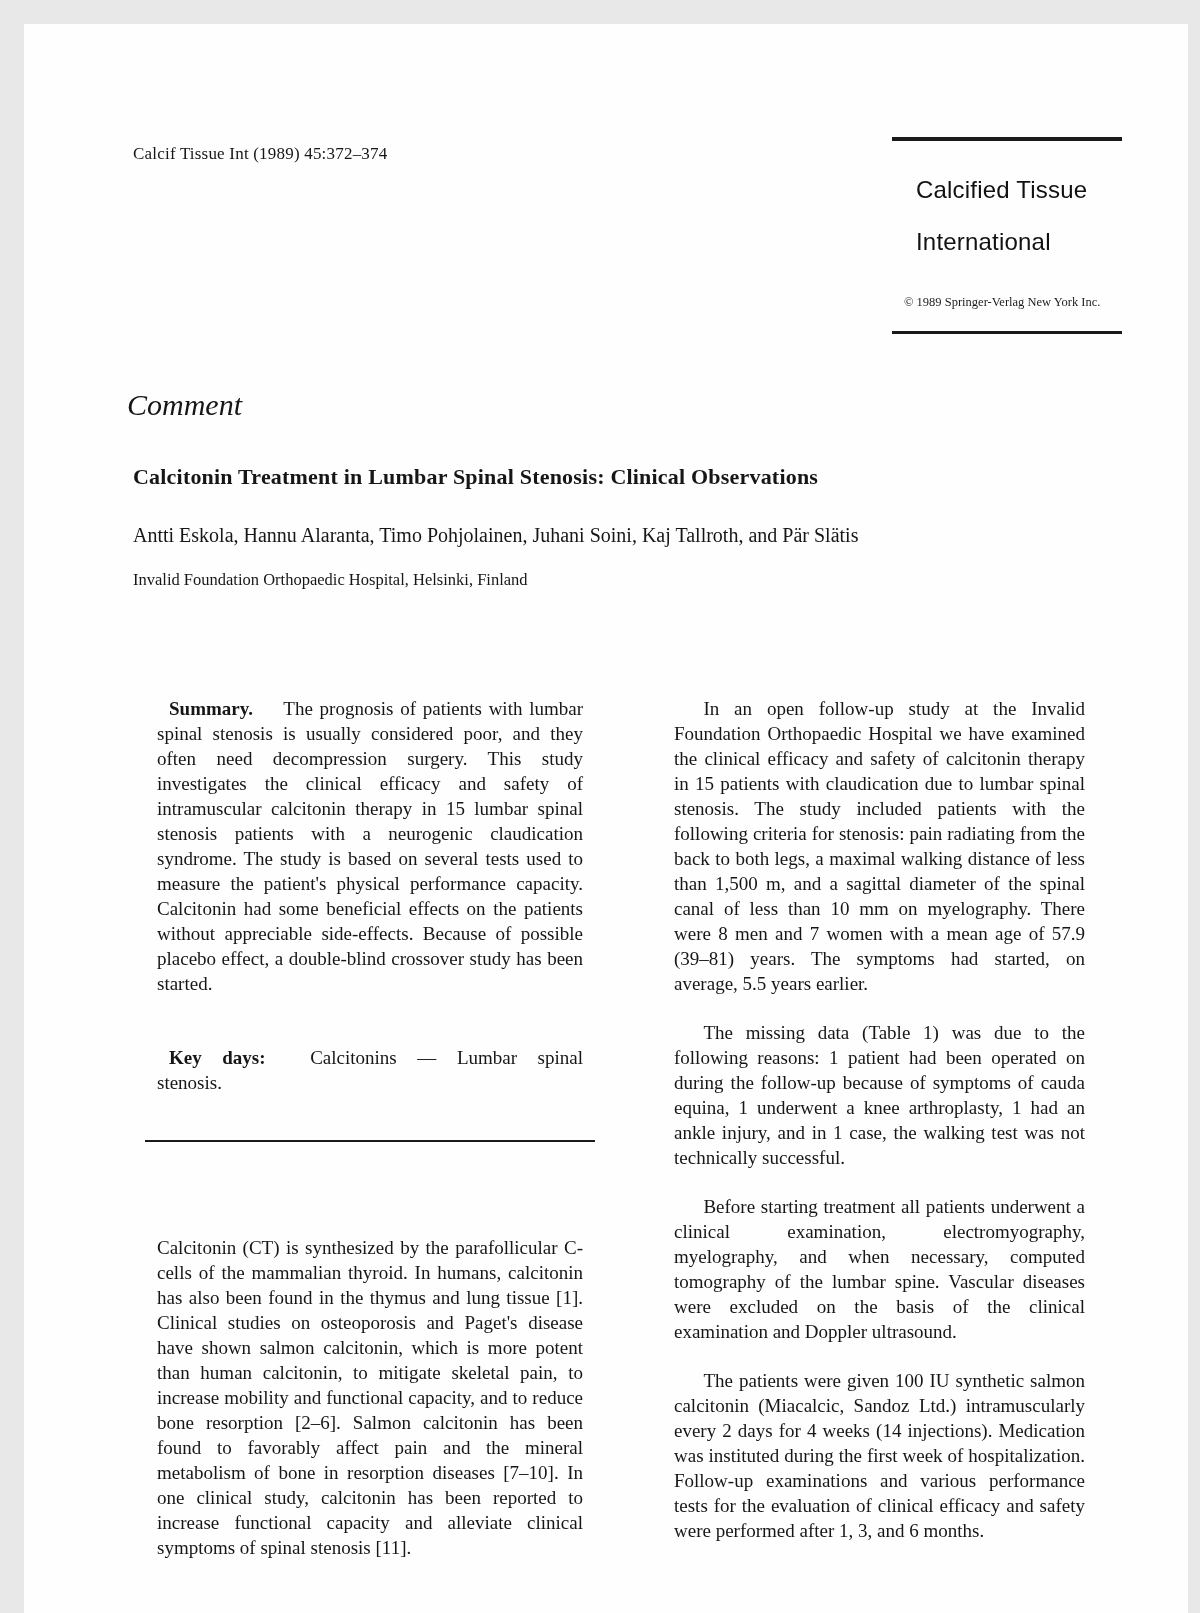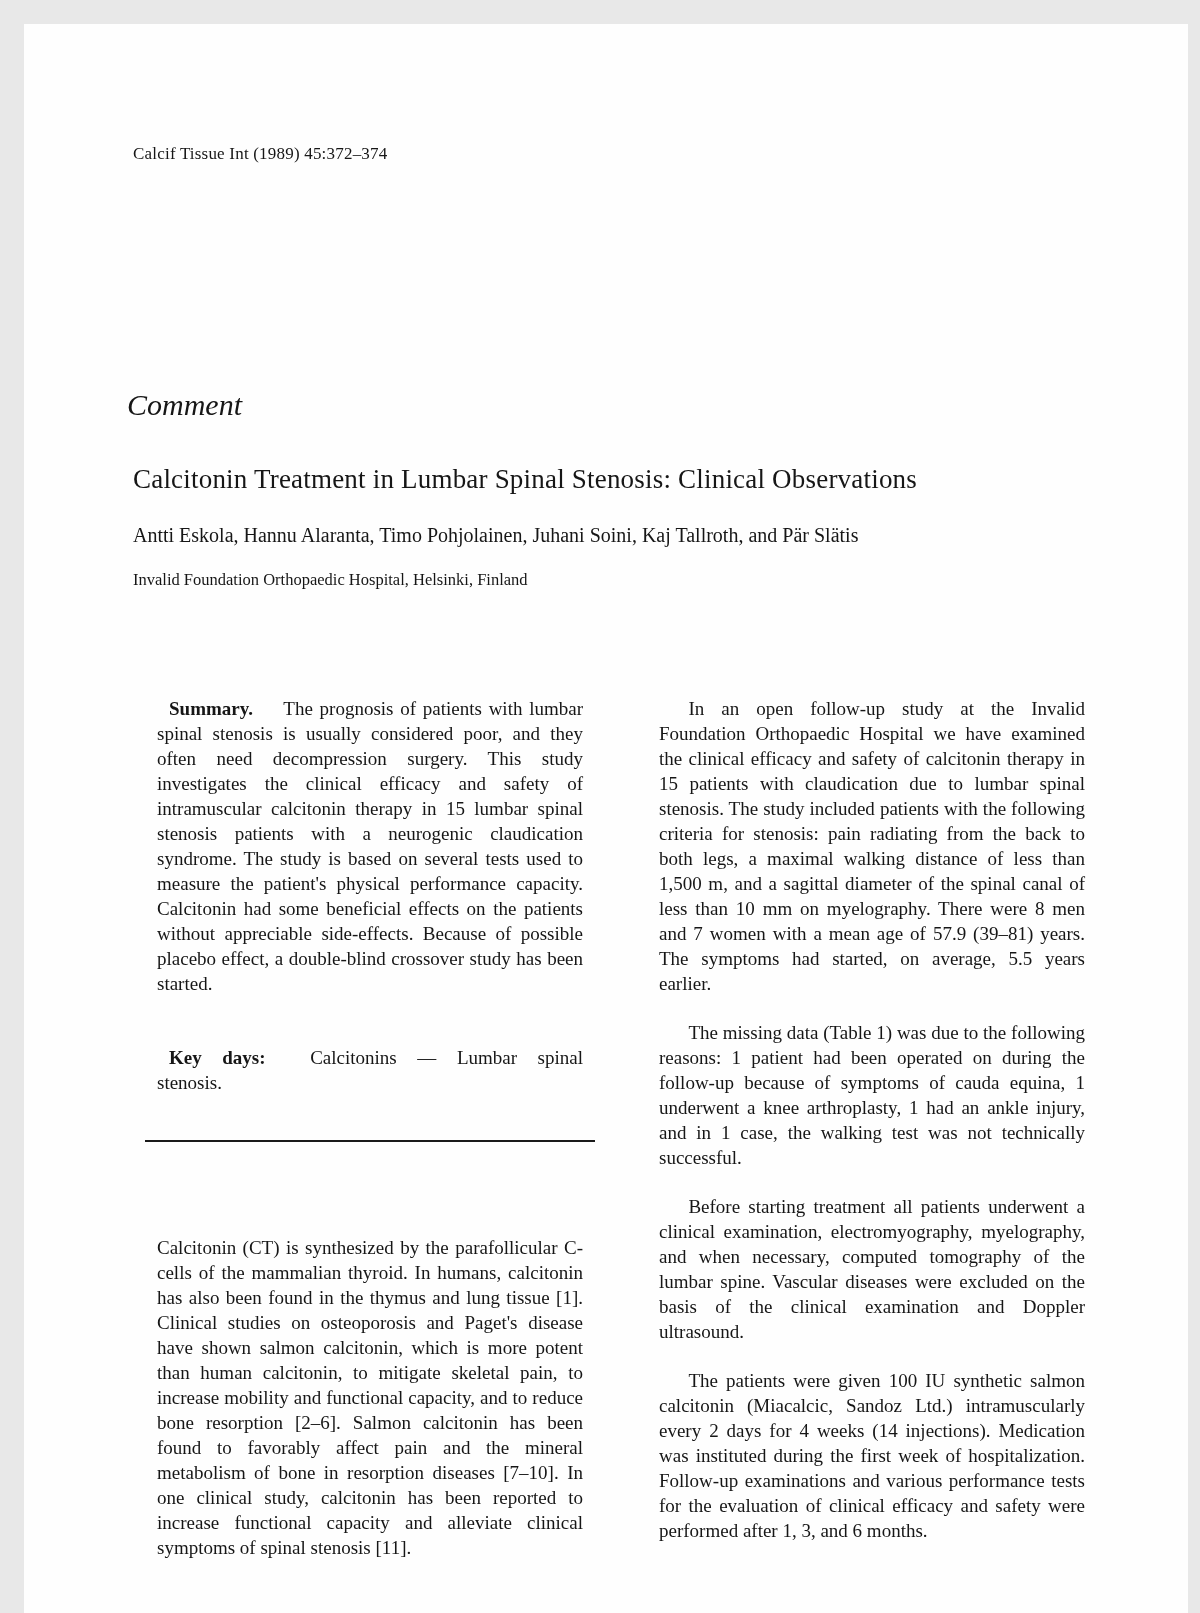--- a/index.html
+++ b/index.html
@@ -44,22 +44,22 @@
     position: absolute;
     left: 91px; top: 352px;
     font-size: 30px;
     font-style: italic;
     font-weight: normal;
   }
   .article-title {
     position: absolute;
     left: 97px; top: 428px;
     width: 1000px;
-    font-size: 27px;
-    font-weight: normal;
+    font-size: 22px;
+    font-weight: bold;
     letter-spacing: 0.2px;
   }
   .authors {
     position: absolute;
     left: 97px; top: 488px;
     width: 1000px;
     font-size: 20px;
   }
   .affiliation {
     position: absolute;
@@ -91,29 +91,36 @@
     width: 100%;
   }
   .intro { margin-top: 57px !important; }
   .footnote { margin-top: 50px; font-size: 16.5px; line-height: 23px; }
   .footnote-rule {
     border: none;
     border-top: 2px solid #1a1a1a;
     width: 116px;
     margin: 0 0 7px 0;
   }
-  .right-col p.indent { text-indent: 1.55em; }
+  .right-col p.indent { text-indent: 1.55em; margin-left: 15px; }
 </style>
 </head>
 <body>
 
 <div class="page">
 
   <div class="citation">Calcif Tissue Int (1989) 45:372–374</div>
 
+  <div class="journal-block">
+    <div class="journal-name">
+      <div>Calcified Tissue</div>
+      <div>International</div>
+    </div>
+    <div class="journal-copyright">© 1989 Springer-Verlag New York Inc.</div>
+  </div>
 
   <div class="section-label">Comment</div>
 
   <h1 class="article-title">Calcitonin Treatment in Lumbar Spinal Stenosis: Clinical Observations</h1>
 
   <div class="authors">Antti Eskola, Hannu Alaranta, Timo Pohjolainen, Juhani Soini, Kaj Tallroth, and Pär Slätis</div>
 
   <div class="affiliation">Invalid Foundation Orthopaedic Hospital, Helsinki, Finland</div>
 
   <div class="columns">

